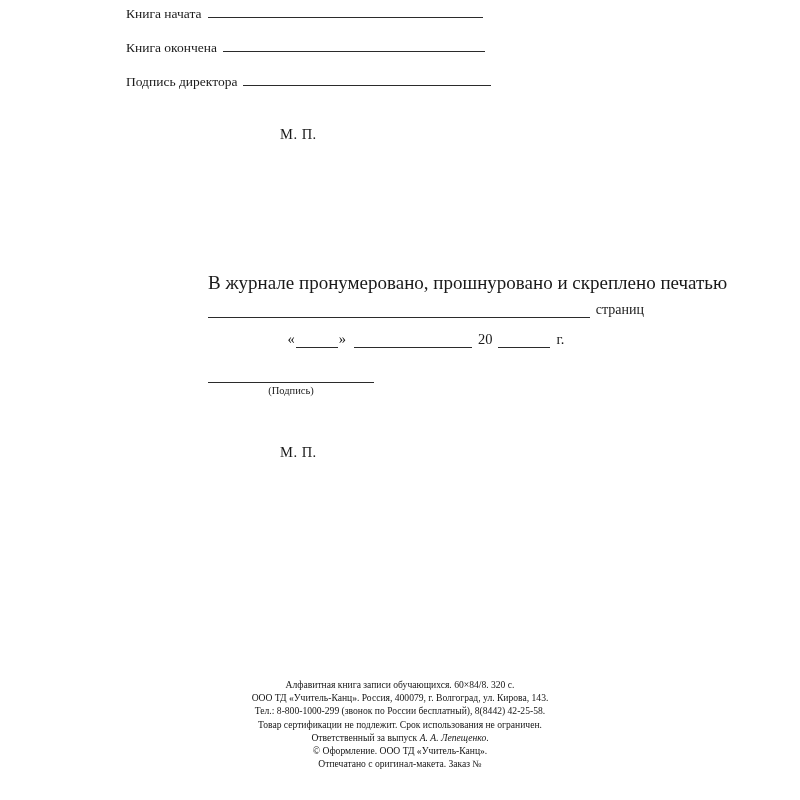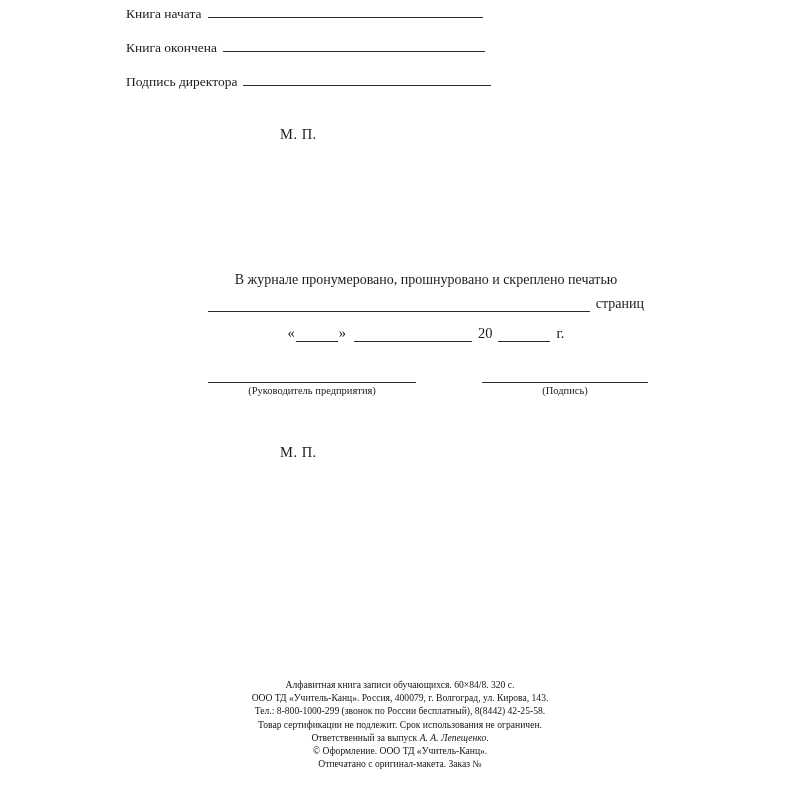--- a/index.html
+++ b/index.html
@@ -66,21 +66,21 @@
   }
 
   
   .cert-block {
     position: absolute;
     left: 208px;
     top: 272px;
     width: 436px;
   }
   .cert-title {
-    font-size: 14px;
+    font-size: 19px;
     white-space: nowrap;
     margin-bottom: 3px;
     text-align: center;
   }
   .cert-pages-row {
     display: flex;
     align-items: flex-end;
     margin-top: 8px;
   }
   .cert-pages-line {
@@ -201,24 +201,20 @@
       <span class="blank-sm"></span>
       <span class="q-close">»</span>
       <span class="blank-md"></span>
       <span class="year-20">20</span>
       <span class="blank-yr"></span>
       <span class="g-suffix">г.</span>
     </div>
   </div>
 
   <div class="sign-row">
-    <div class="sign-col left">
-      <div class="sign-line"></div>
-      <div class="sign-caption">(Руководитель предприятия)</div>
-    </div>
     <div class="sign-col right">
       <div class="sign-line"></div>
       <div class="sign-caption">(Подпись)</div>
     </div>
   </div>
 
   <div class="mp-2">М. П.</div>
 
   <div class="colophon">
     <div>Алфавитная книга записи обучающихся. 60×84/8. 320 с.</div>

